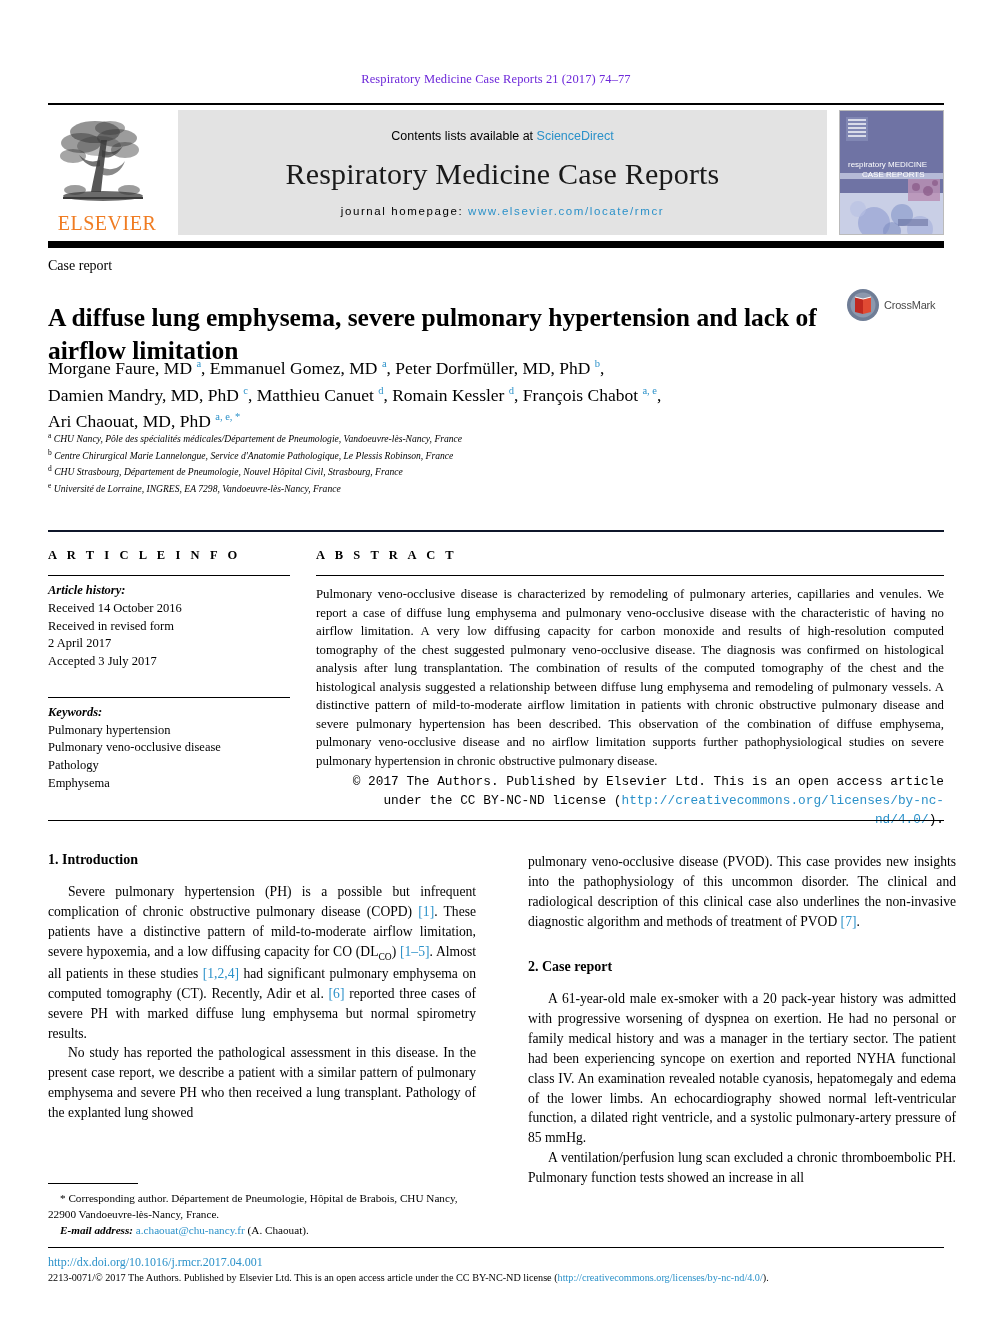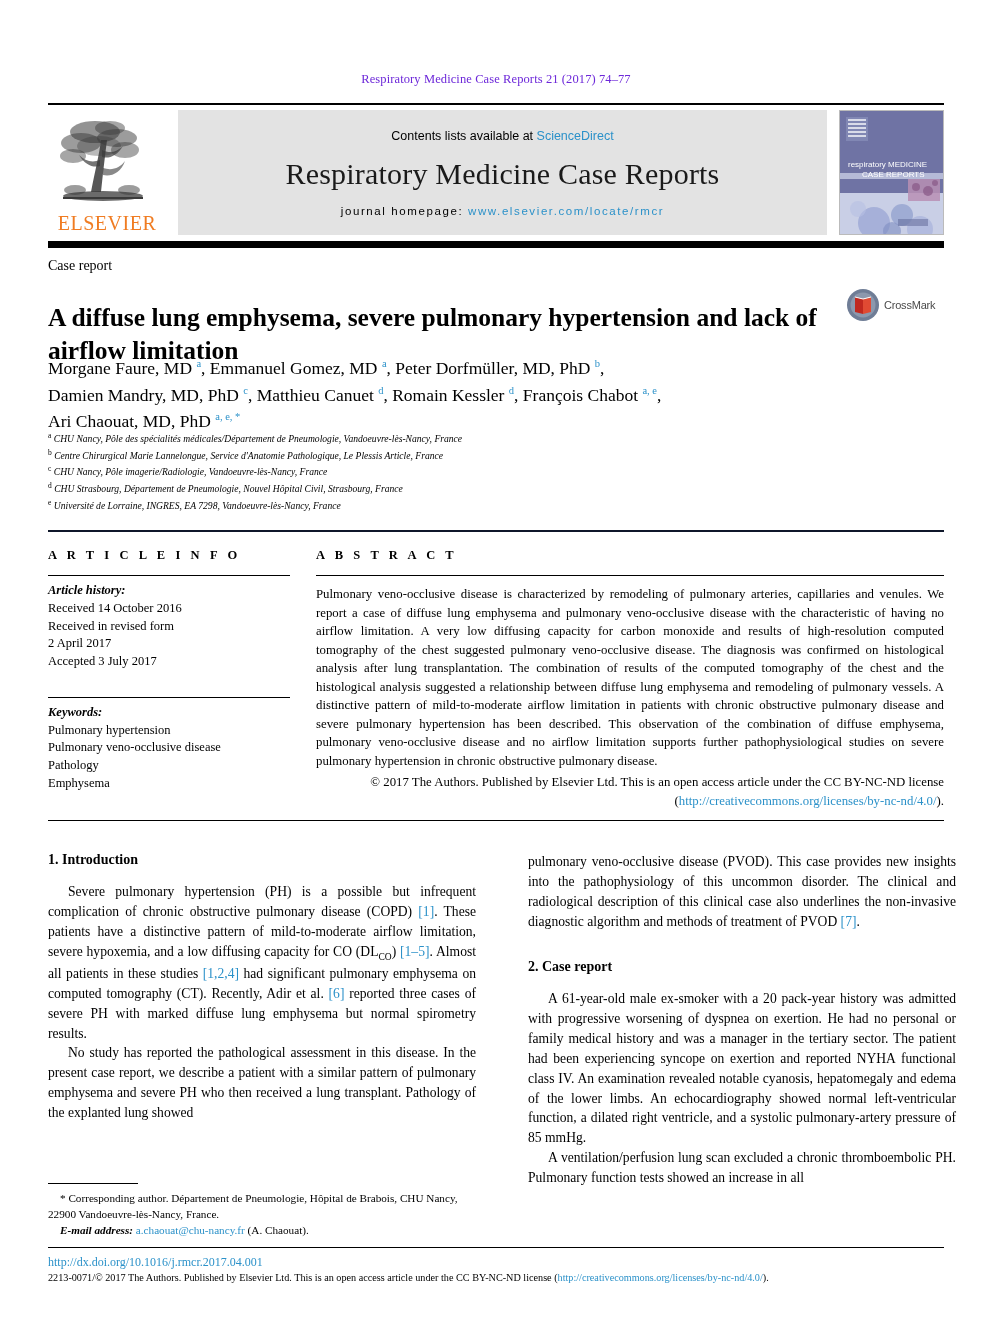--- a/index.html
+++ b/index.html
@@ -224,20 +224,21 @@
     font-size: 12.8px;
     line-height: 1.45;
     text-align: justify;
     color: #000;
   }
   .copyright-line {
     font-size: 12.8px;
     line-height: 1.45;
     text-align: right;
     margin-top: 3px;
+    font-family: Liberation Mono, monospace;
   }
   .copyright-line .lic-url { color: #2b91c9; }
 
   .infobox-rule-bottom {
     position: absolute;
     top: 820px;
     left: 48px;
     width: 896px;
     border-top: 1px solid #000;
   }
@@ -405,22 +406,21 @@
       <path d="M25 9 L17 11 L17 26 L25 24 Z" fill="#e04a33"></path>
       <path d="M9 9 L17 11 L25 9" fill="none" stroke="#ffffff" stroke-width="1"></path>
     </svg>
     <span class="crossmark-label">CrossMark</span>
   </div>
 
   <div class="authors">Morgane Faure, MD <sup>a</sup>, Emmanuel Gomez, MD <sup>a</sup>, Peter Dorfmüller, MD, PhD <sup>b</sup>,<br>Damien Mandry, MD, PhD <sup>c</sup>, Matthieu Canuet <sup>d</sup>, Romain Kessler <sup>d</sup>, François Chabot <sup>a, e</sup>,<br>Ari Chaouat, MD, PhD <sup>a, e, <span class="star">*</span></sup></div>
 
   <div class="affiliations">
     <div><sup>a</sup> <span>CHU Nancy, Pôle des spécialités médicales/Département de Pneumologie, Vandoeuvre-lès-Nancy, France</span></div>
-    <div><sup>b</sup> <span>Centre Chirurgical Marie Lannelongue, Service d'Anatomie Pathologique, Le Plessis Article, France</span></div>
-    <div><sup>c</sup> <span>CHU Nancy, Pôle imagerie/Radiologie, Vandoeuvre-lès-Nancy, France</span></div>
+    <div><sup>b</sup> <span>Centre Chirurgical Marie Lannelongue, Service d'Anatomie Pathologique, Le Plessis Robinson, France</span></div>
     <div><sup>d</sup> <span>CHU Strasbourg, Département de Pneumologie, Nouvel Hôpital Civil, Strasbourg, France</span></div>
     <div><sup>e</sup> <span>Université de Lorraine, INGRES, EA 7298, Vandoeuvre-lès-Nancy, France</span></div>
   </div>
 
   <div class="infobox">
 
     <div class="col-info">
       <div class="sec-head">A R T I C L E  I N F O</div>
       <div class="thin-rule"></div>
       <div class="info-block">

